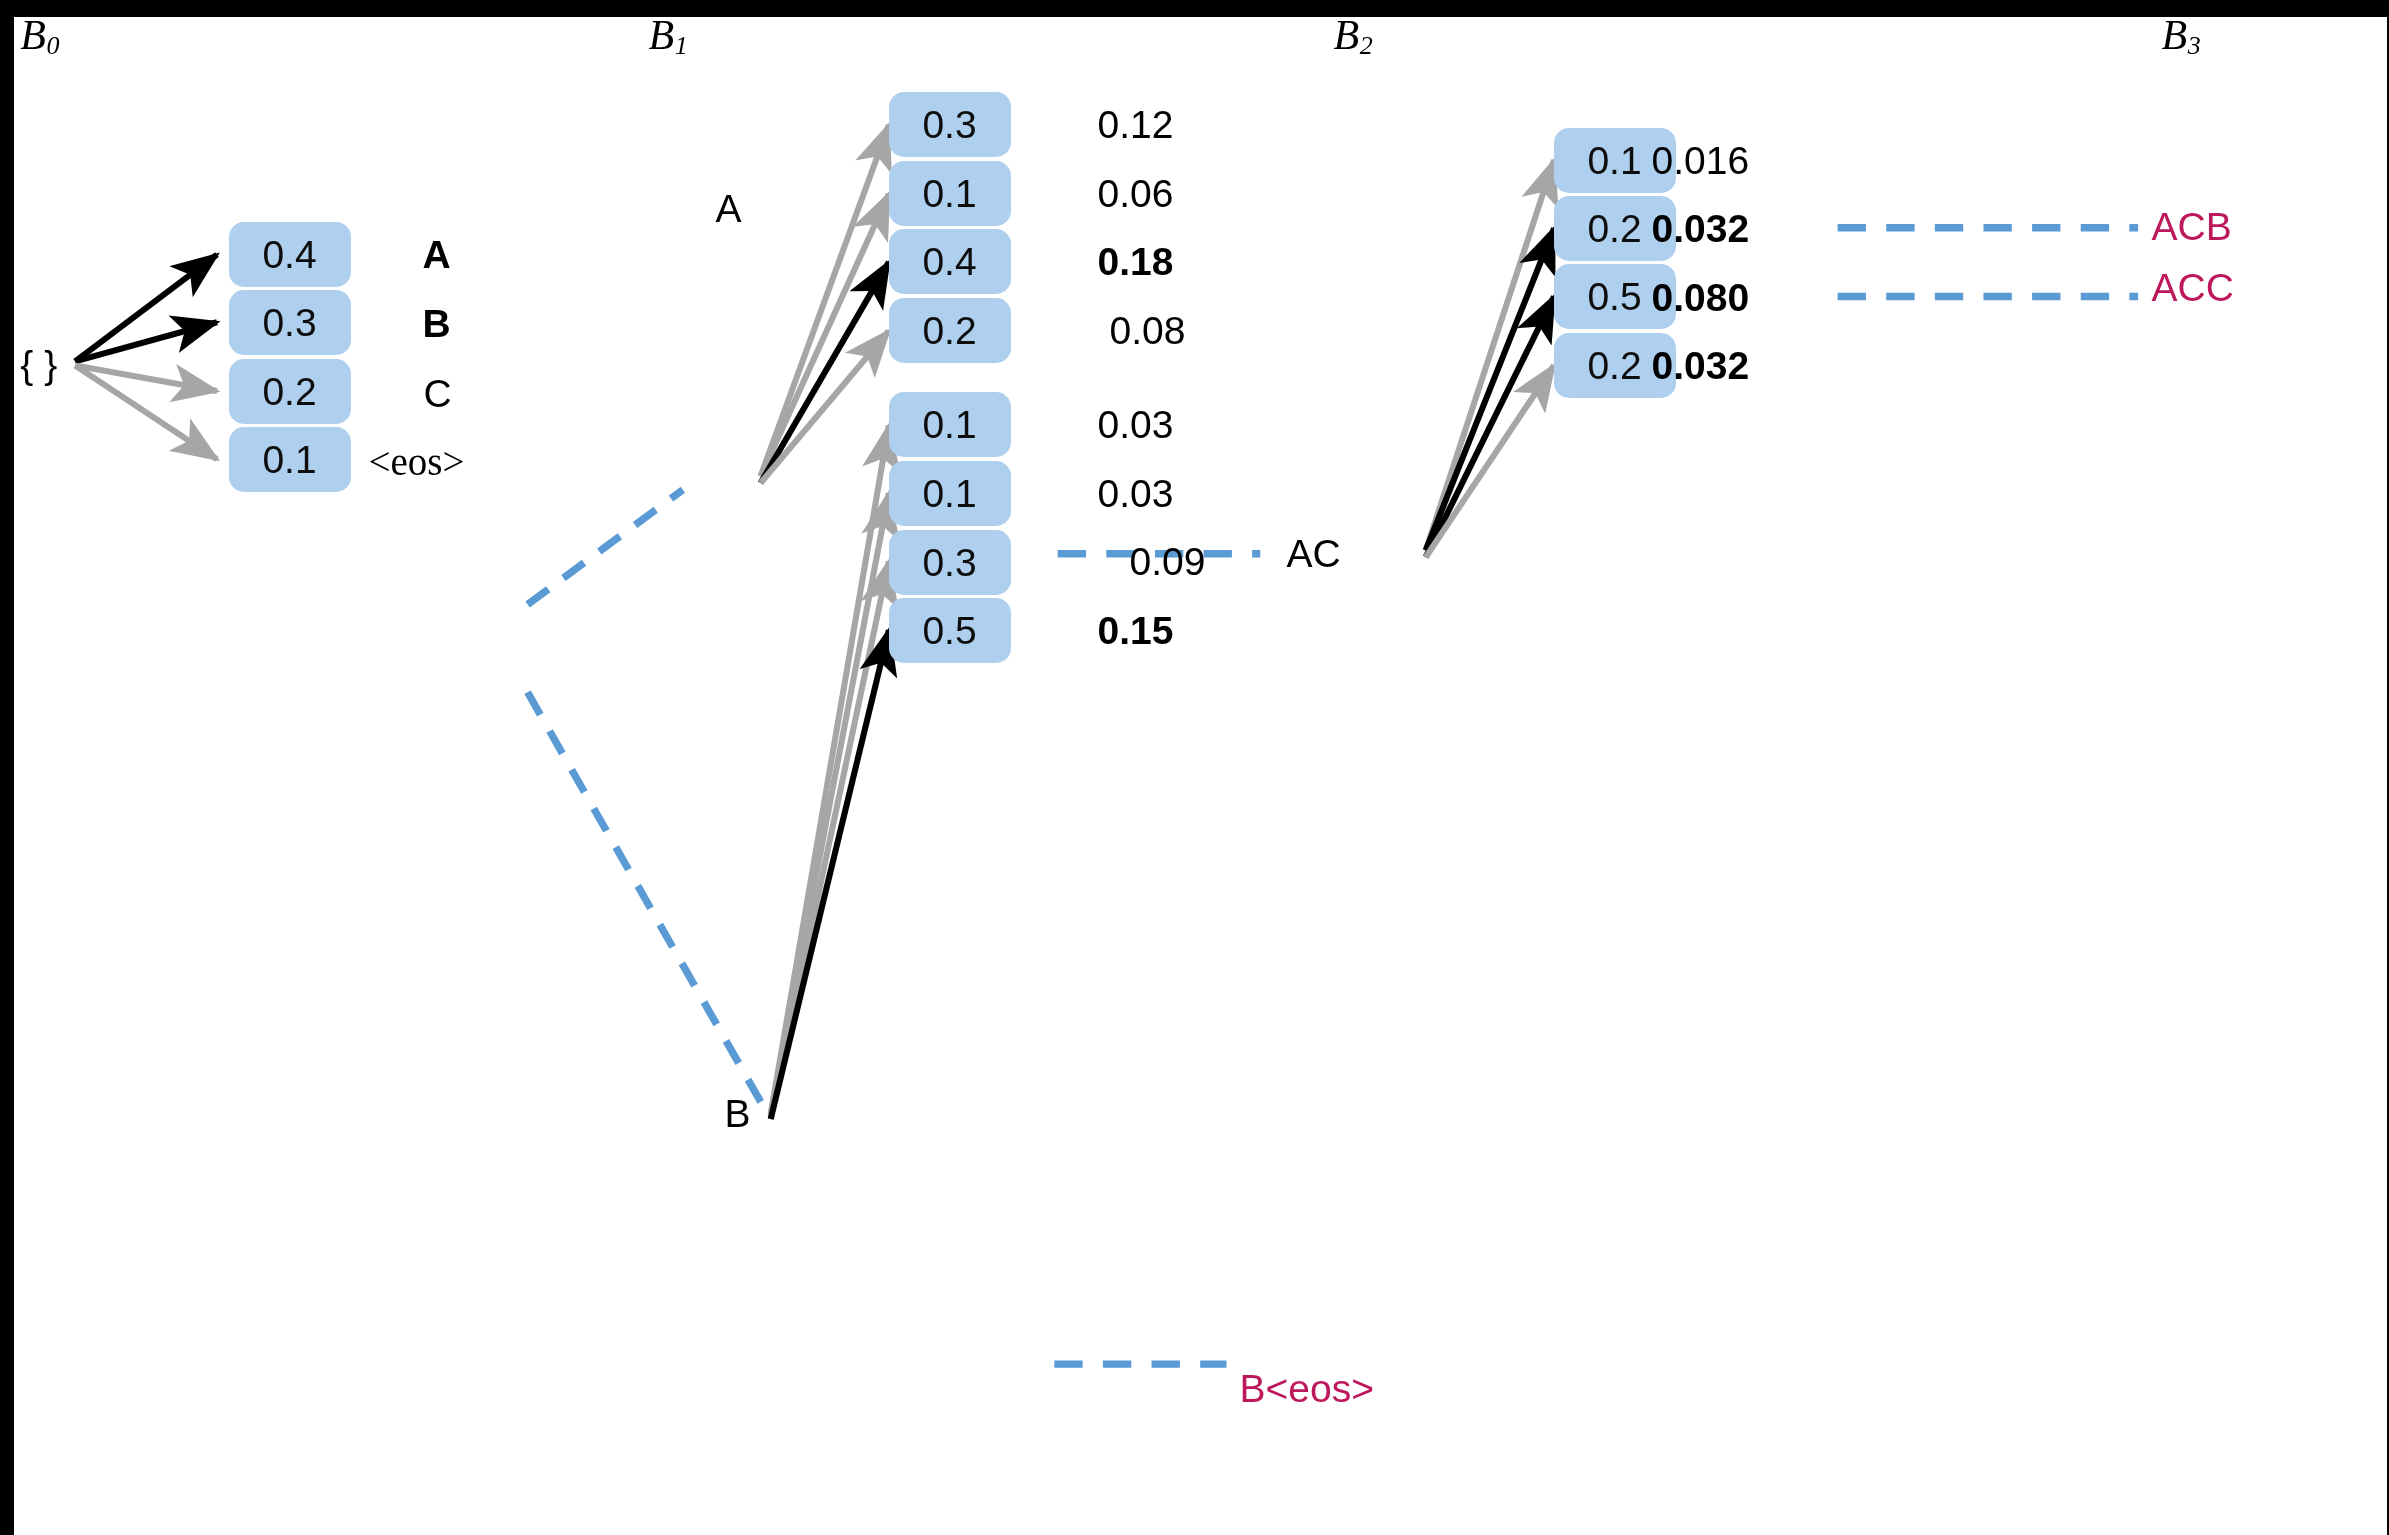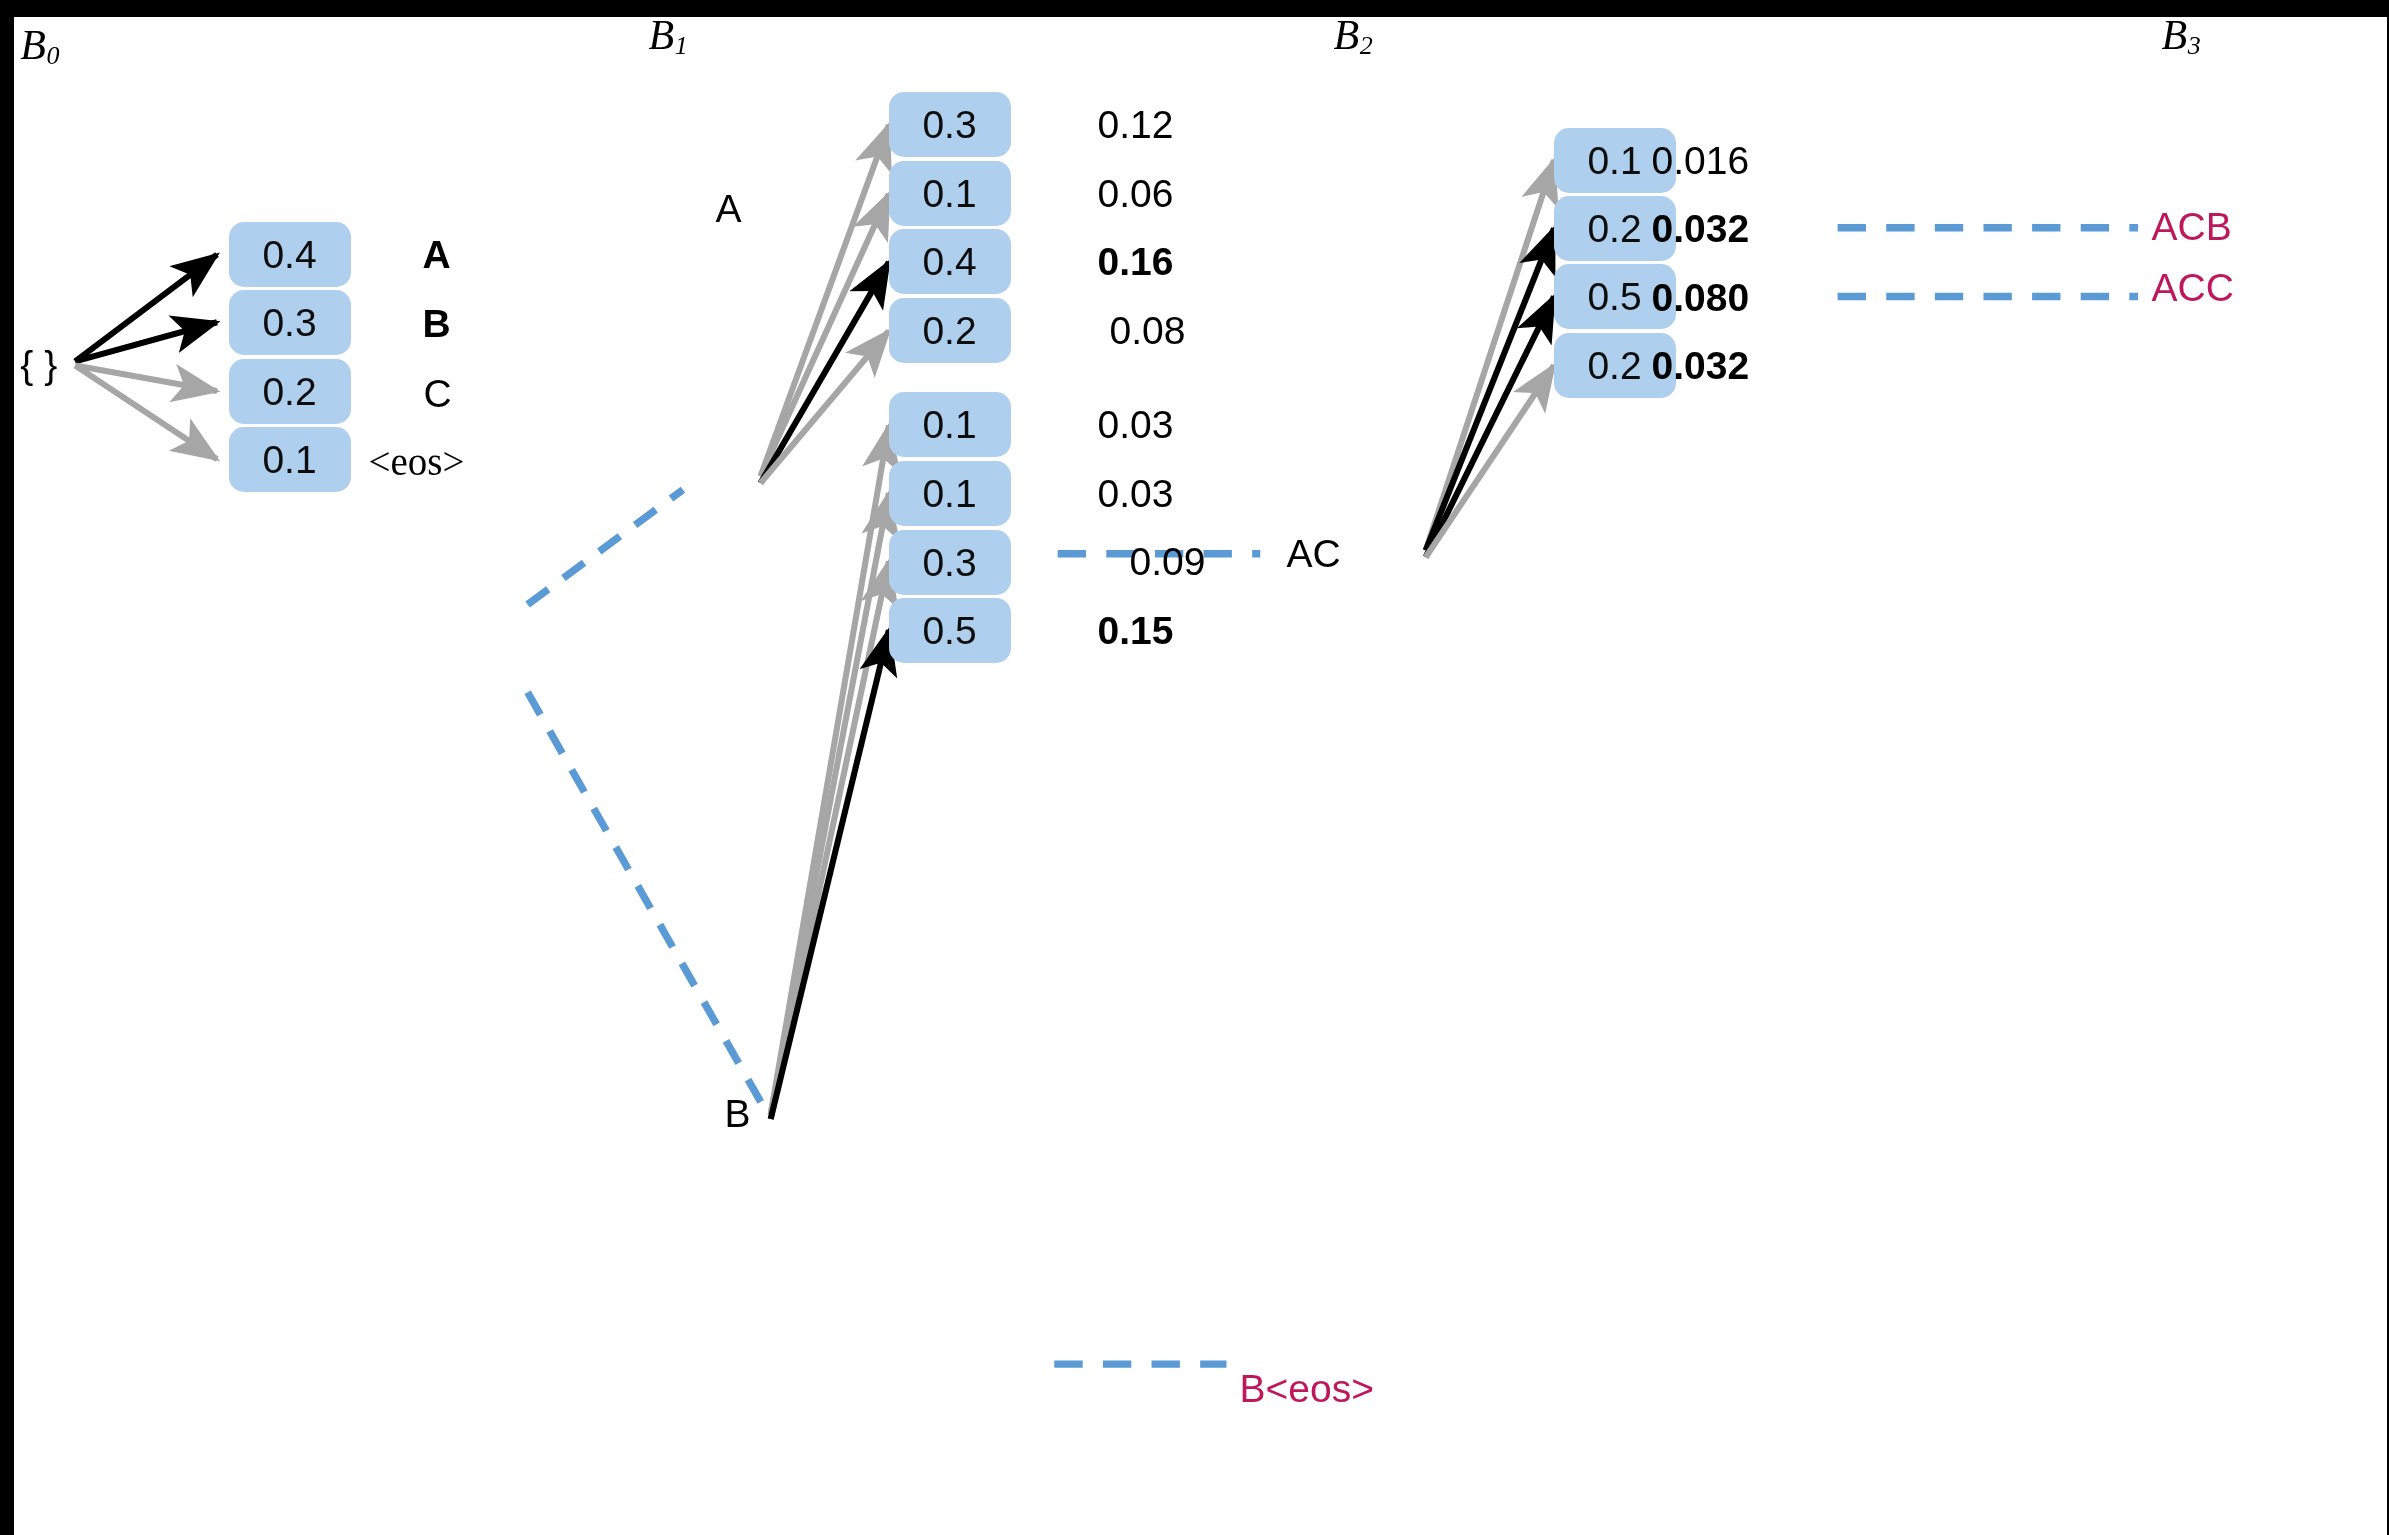--- a/index.html
+++ b/index.html
@@ -156,21 +156,21 @@
         <path d="M2090,790 L2280,313" stroke="#000000" stroke-width="9" fill="none" marker-end="url(#arrowBlack)"></path>
         <path d="M2090,800 L2280,414" stroke="#000000" stroke-width="9" fill="none" marker-end="url(#arrowBlack)"></path>
         <path d="M2090,800 L2280,516" stroke="#a6a6a6" stroke-width="9" fill="none" marker-end="url(#arrowGray)"></path>
       </g>
 
       <path d="M2700,312 L3145,312" stroke="#5b9bd5" stroke-width="11" stroke-dasharray="42,30" fill="none"></path>
 
       <path d="M2700,414 L3145,414" stroke="#5b9bd5" stroke-width="11" stroke-dasharray="42,30" fill="none"></path>
     </svg>
 
-    <div class="col-header" style="left:6.8px; top:-3.4px;margin-top:10px;">
+    <div class="col-header" style="left:6.8px; top:-3.4px;">
       <span>B</span><sub>0</sub>
     </div>
     <div class="col-header" style="left:635px; top:-3.4px;">
       <span>B</span><sub>1</sub>
     </div>
     <div class="col-header" style="left:1320px; top:-3.4px;">
       <span>B</span><sub>2</sub>
     </div>
     <div class="col-header" style="left:2148px; top:-3.4px;">
       <span>B</span><sub>3</sub>
@@ -190,21 +190,21 @@
 
     <div class="tnode" style="left:702px; top:172px;">A</div>
 
     <div class="pbox" style="left:875px; top:75px;">0.3</div>
     <div class="pbox" style="left:875px; top:144px;">0.1</div>
     <div class="pbox" style="left:875px; top:212px;">0.4</div>
     <div class="pbox" style="left:875px; top:281px;">0.2</div>
 
     <div class="score" style="left:1084px; top:88px;">0.12</div>
     <div class="score" style="left:1084px; top:157px;">0.06</div>
-    <div class="score bold" style="left:1084px; top:225px;">0.16</div>
+    <div class="score bold" style="left:1084px; top:225px;">0.18</div>
     <div class="score" style="left:1084px; top:294px;margin-left:12px;">0.08</div>
 
     <div class="tnode" style="left:711px; top:1077px;">B</div>
 
     <div class="pbox" style="left:875px; top:375px;">0.1</div>
     <div class="pbox" style="left:875px; top:444px;">0.1</div>
     <div class="pbox" style="left:875px; top:513px;">0.3</div>
     <div class="pbox" style="left:875px; top:581px;">0.5</div>
 
     <div class="score" style="left:1084px; top:388px;">0.03</div>

